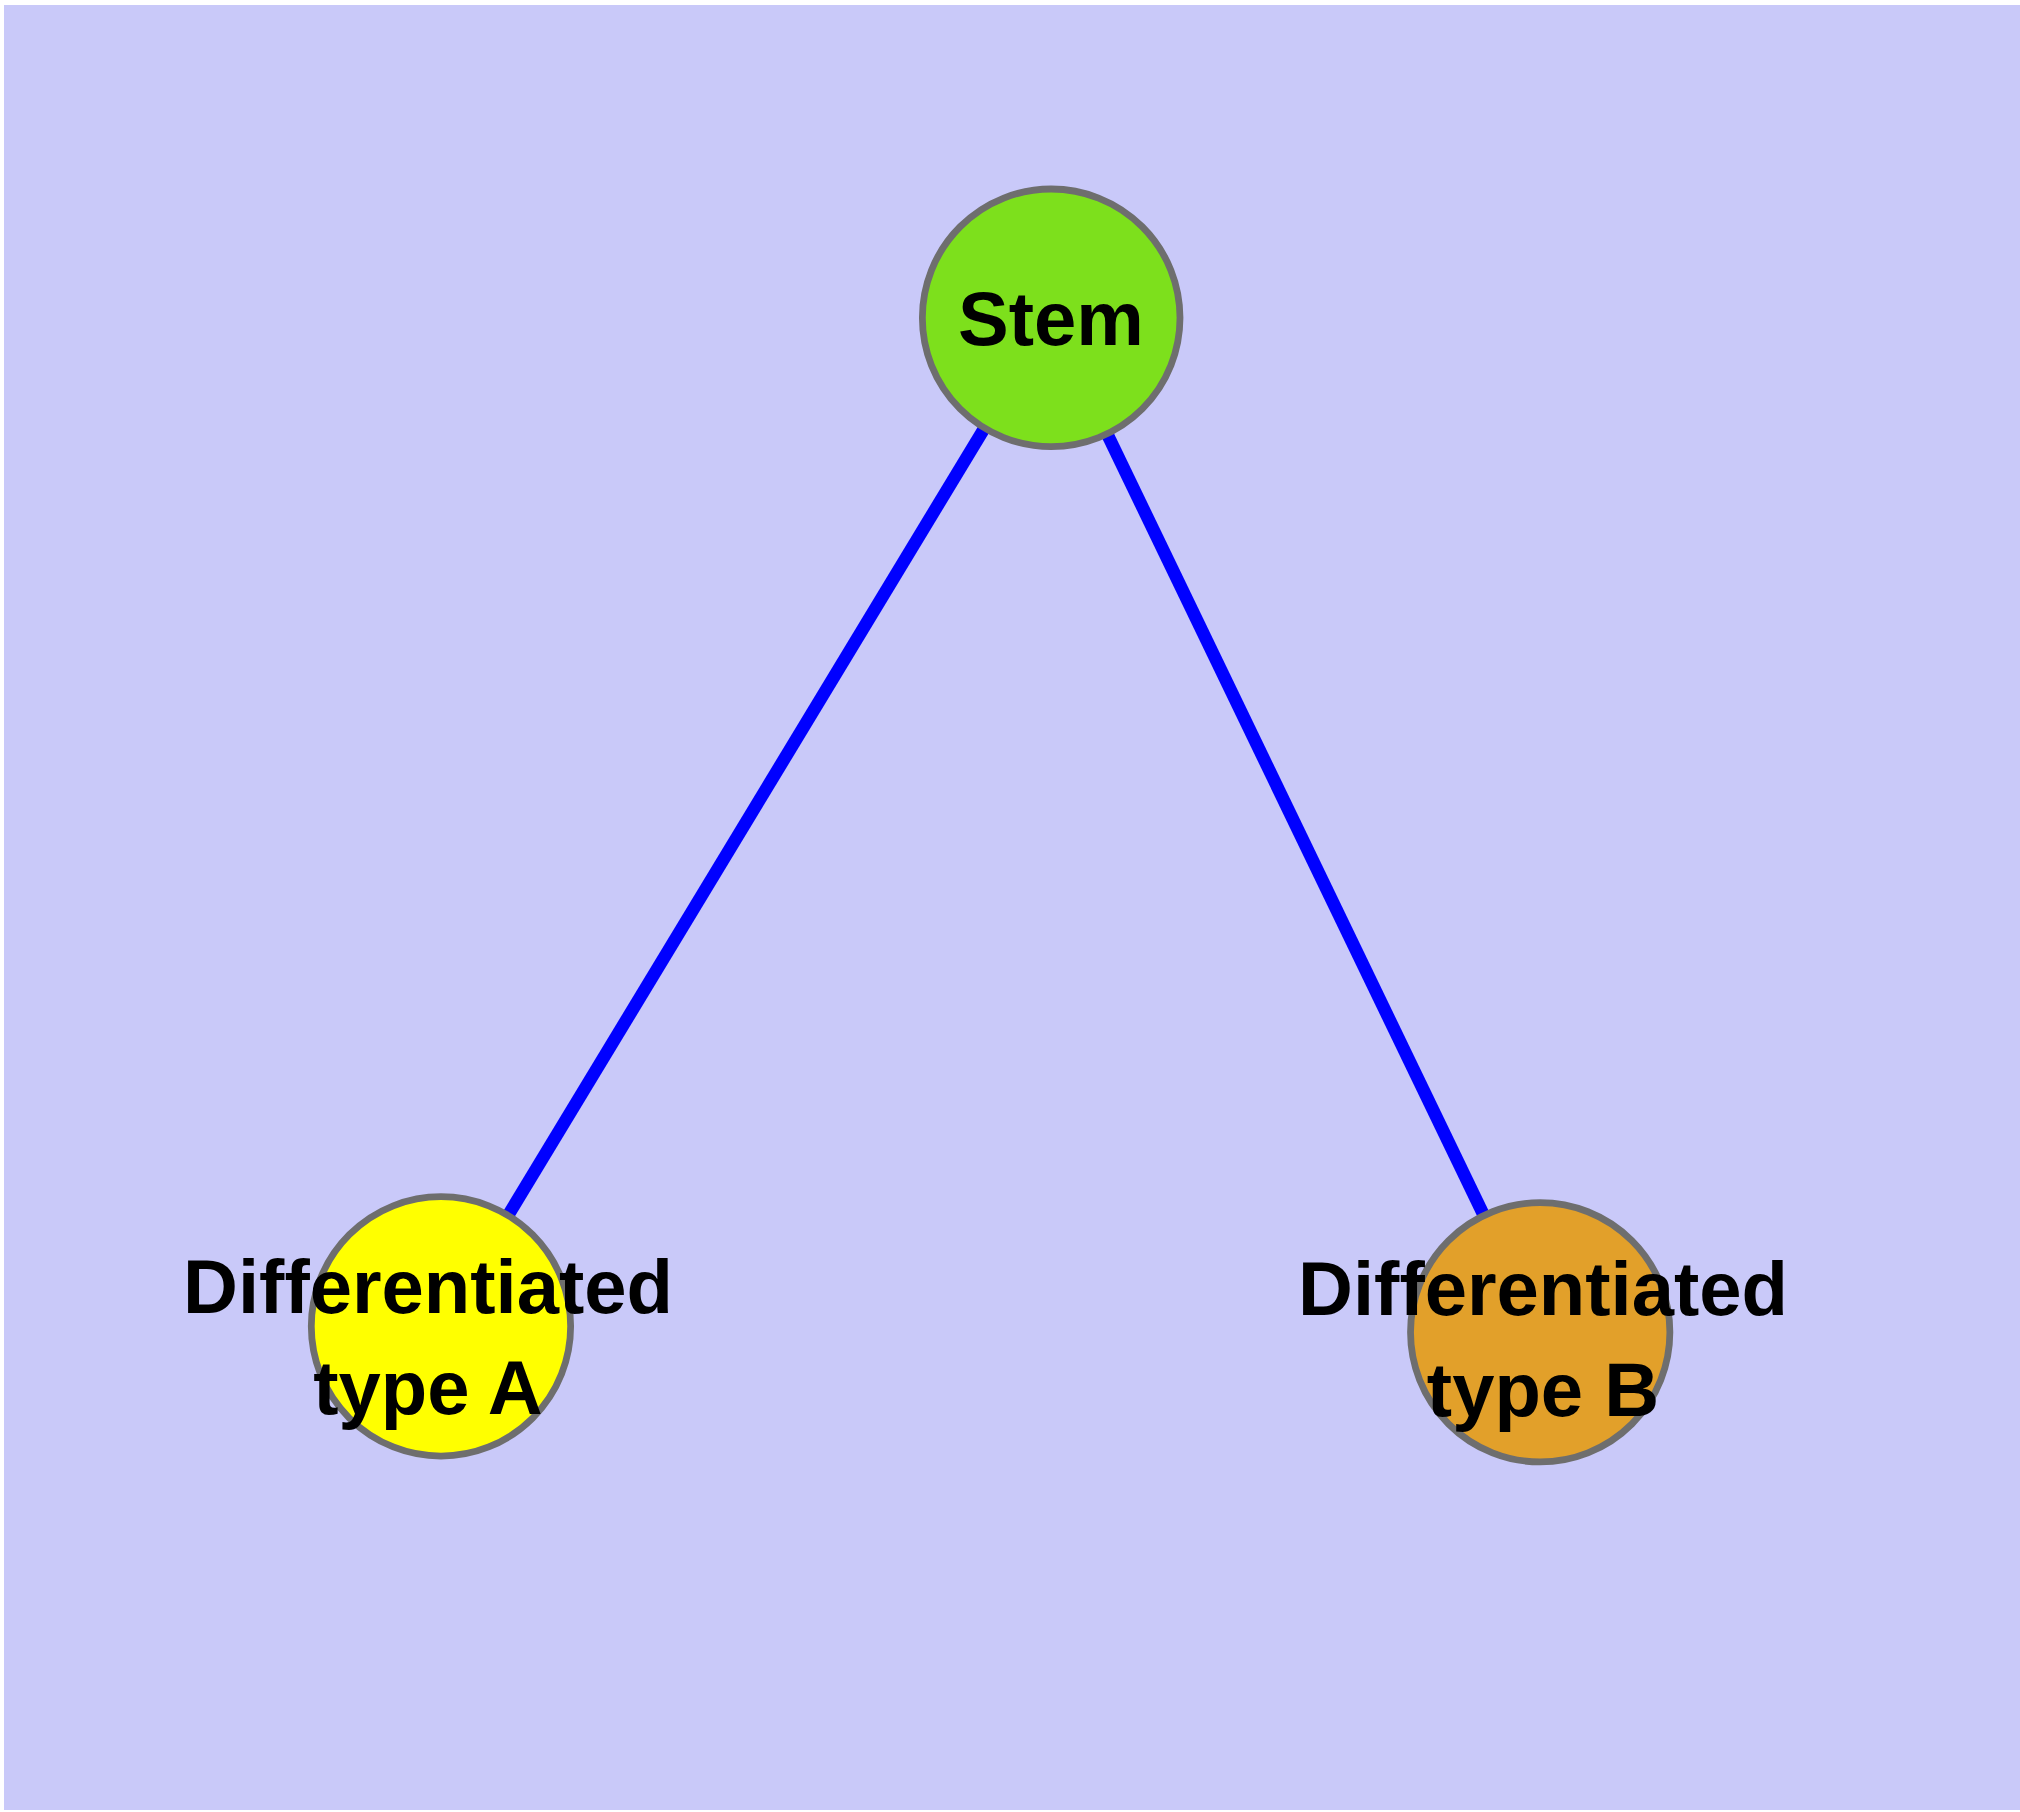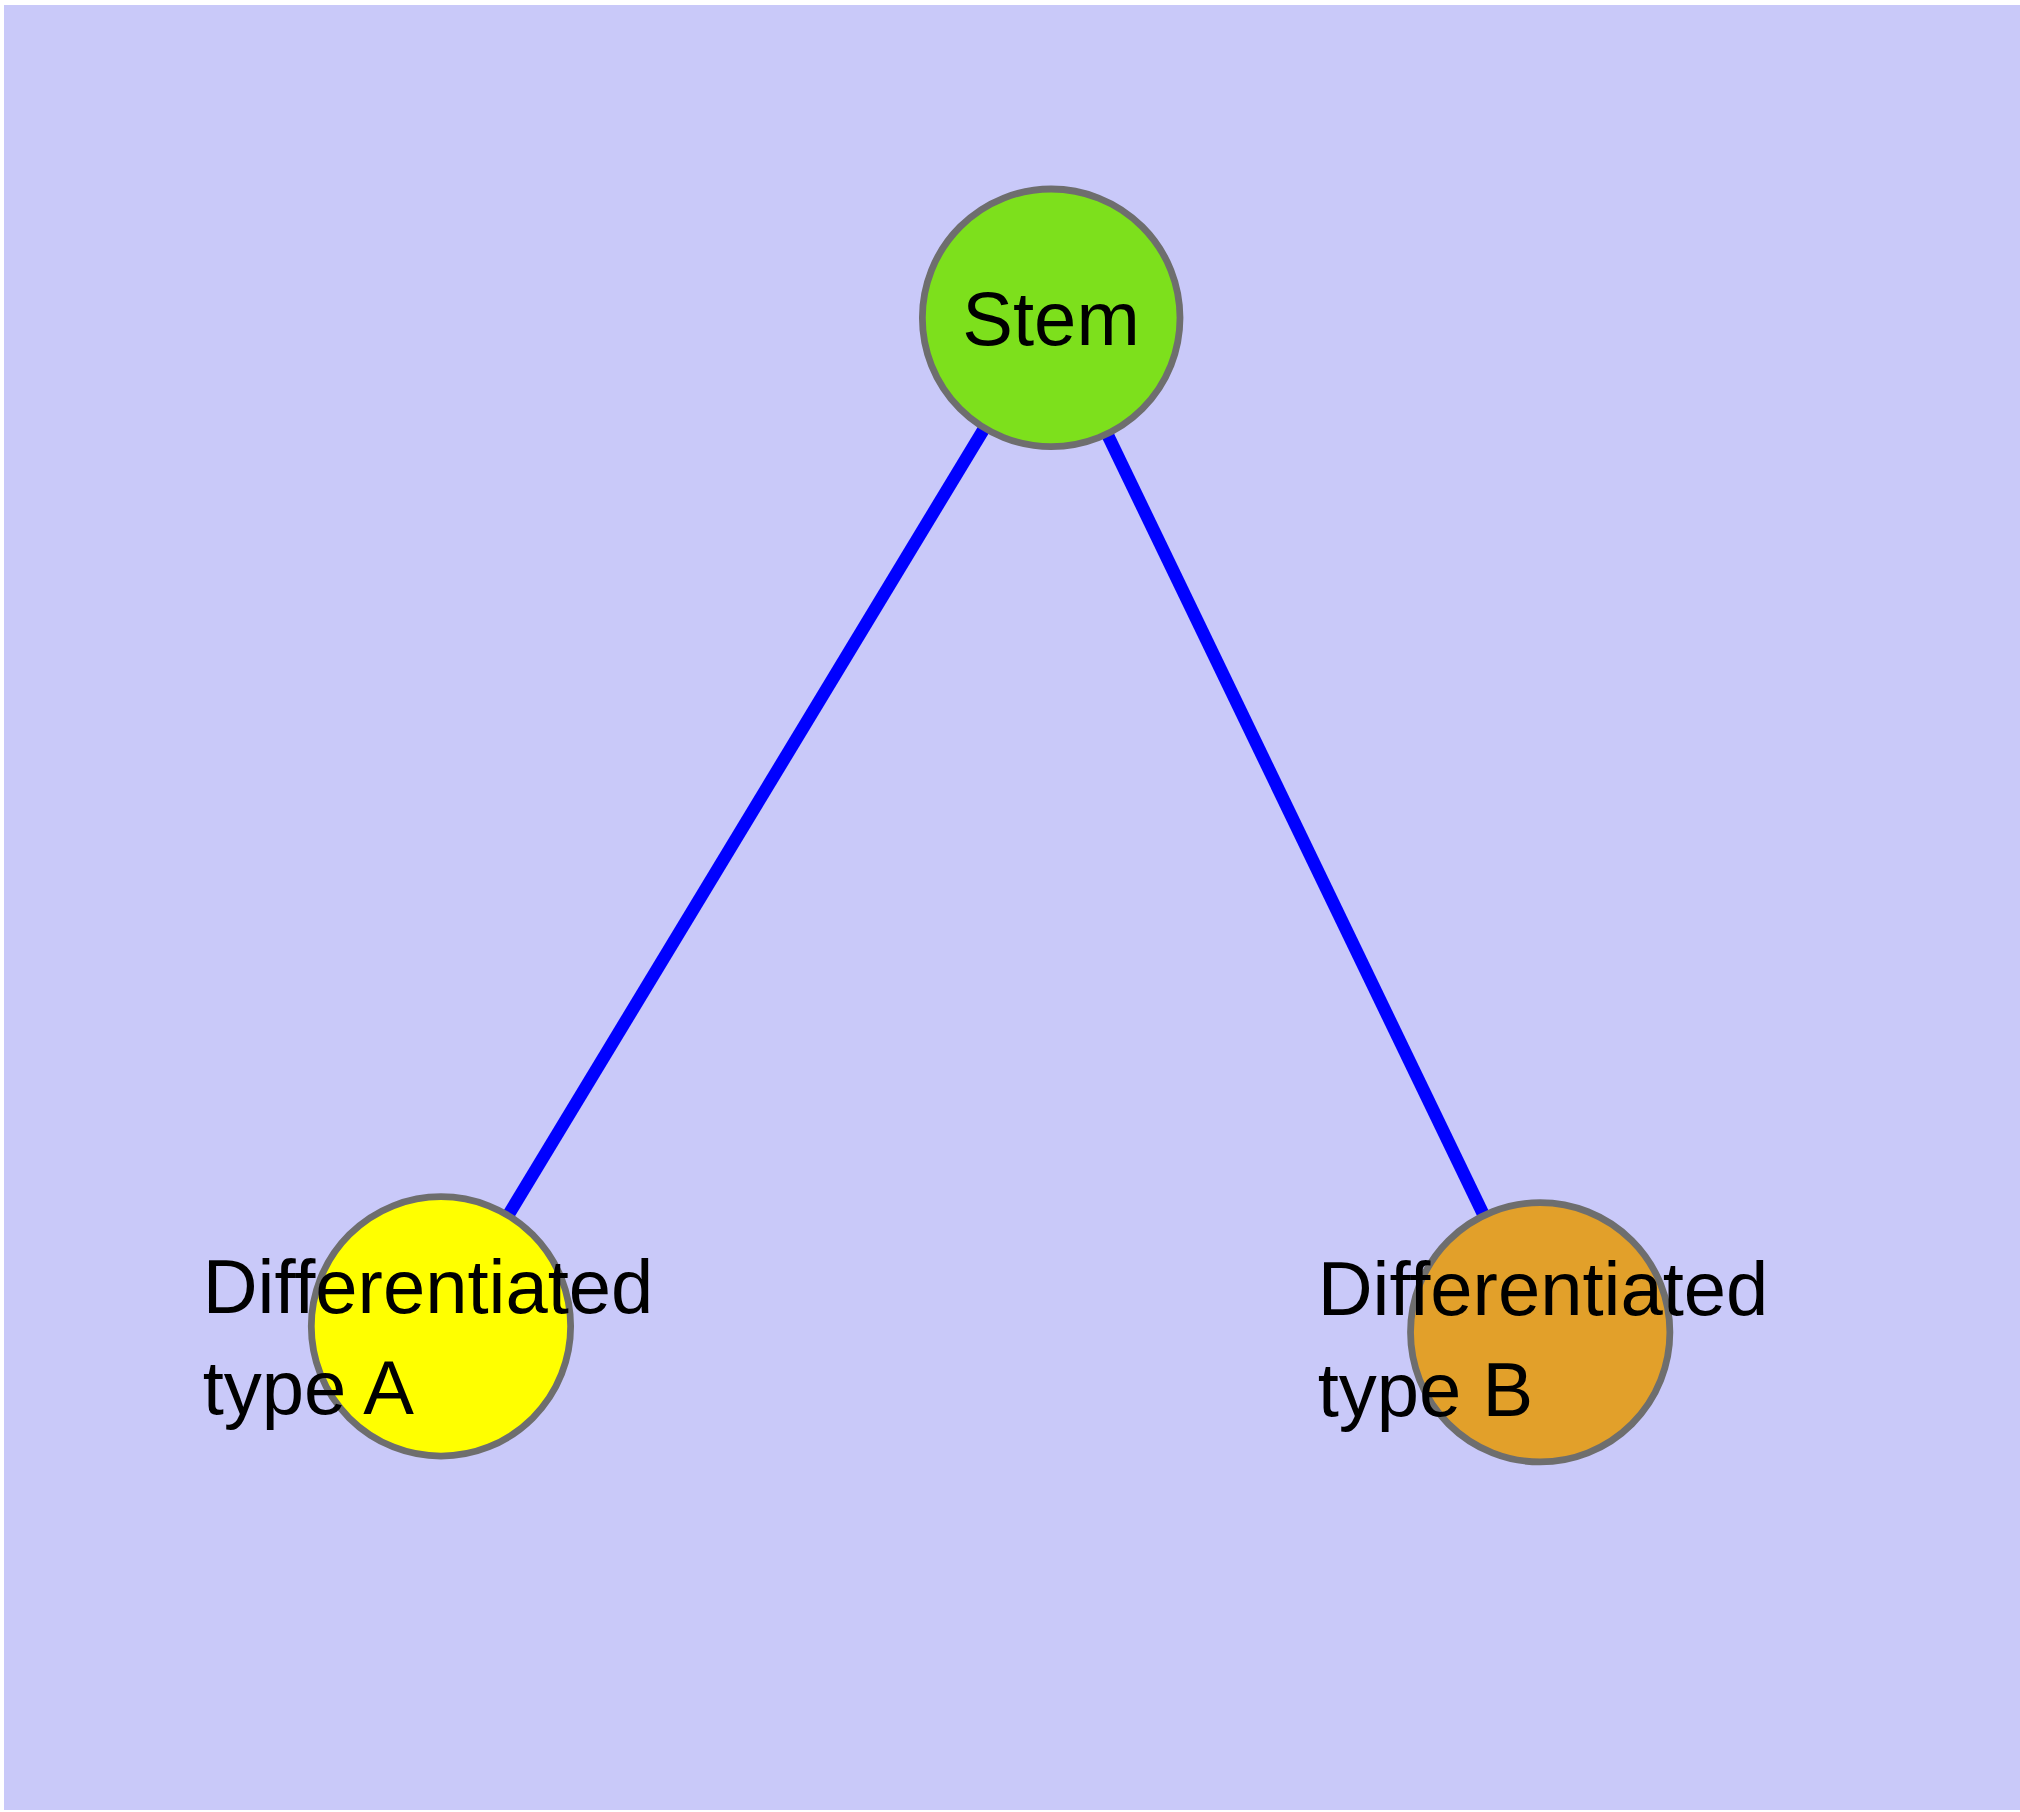--- a/index.html
+++ b/index.html
@@ -40,22 +40,23 @@
   }
   .node {
     stroke: var(--color-node_border, #6e6e6e);
     stroke-width: 8;
   }
   .node-label {
     position: absolute;
     transform: translate(-50%, -50%);
     color: var(--color-label, #000000);
     font-size: 76px;
-    font-weight: 400;
+    font-weight: 700;
     line-height: 101px;
+    text-align: center;
     white-space: pre-line;
     letter-spacing: 0;
   }
 </style>
 </head>
 <body>
 
 <div class="page">
   <div class="panel"></div>
 

